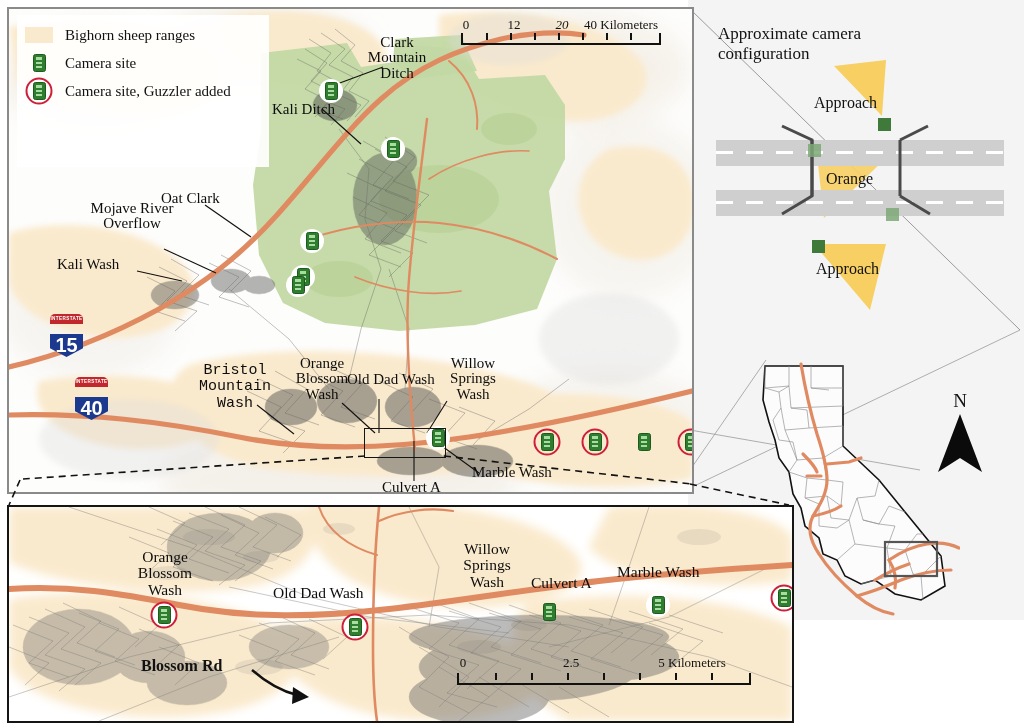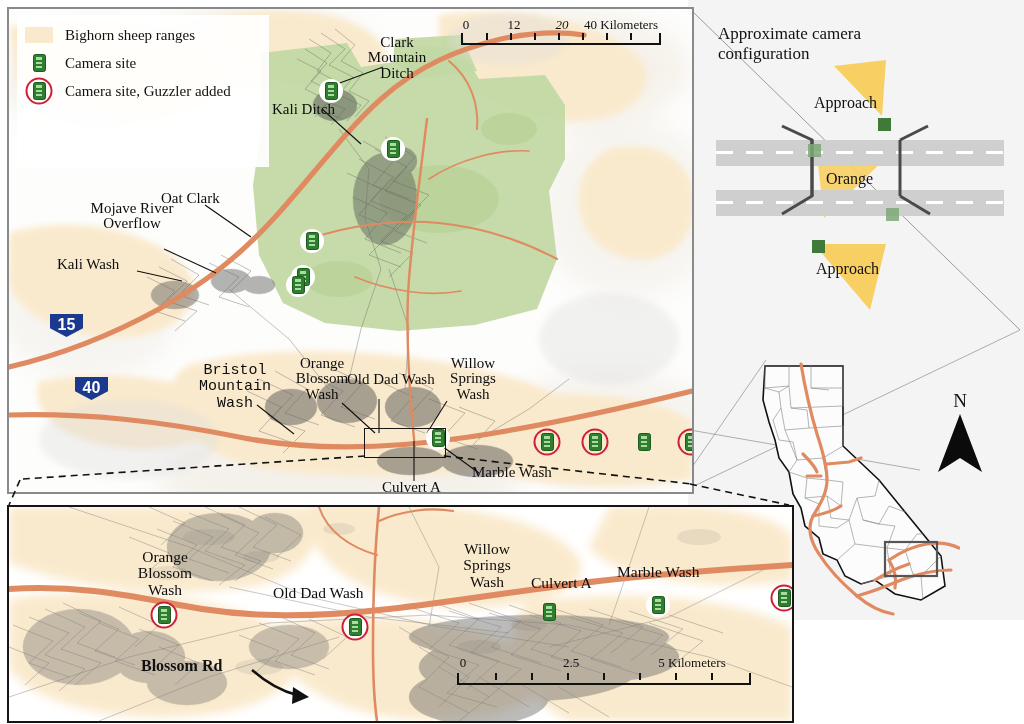--- a/index.html
+++ b/index.html
@@ -49,22 +49,22 @@
   .mlabel{position:absolute;font-size:15px;line-height:1.02;text-align:center;
           color:#0d0d0d;white-space:nowrap;}
   svg.lead{position:absolute;left:0;top:0;overflow:visible;pointer-events:none;}
 
   
   .shield{position:absolute;width:33px;height:31px;}
   .shield .top{position:absolute;left:0;top:0;width:33px;height:10px;
        background:#c1272d;border-radius:5px 5px 0 0;color:#fff;font-size:4.6px;
        letter-spacing:.4px;text-align:center;line-height:9px;
        font-family:"Liberation Sans",sans-serif;font-weight:bold;}
-  .shield .bot{position:absolute;left:0;top:0;width:33px;height:23px;
-       background:#1b3a8f;color:#fff;font-size:16px;font-weight:bold;
+  .shield .bot{position:absolute;left:0;top:20px;width:33px;height:23px;
+       background:#1b3a8f;color:#fff;font-size:20px;font-weight:bold;
        text-align:center;line-height:22px;font-family:"Liberation Sans",sans-serif;
        clip-path:polygon(0 0,100% 0,100% 62%,50% 100%,0 62%);}
   .shield .edge{position:absolute;left:-1.5px;top:-1.5px;width:36px;height:34px;
        background:#fff;border-radius:6px 6px 0 0;z-index:-1;
        clip-path:polygon(0 0,100% 0,100% 64%,50% 100%,0 64%);}
 
   
   #detail-box{position:absolute;left:355px;top:419px;width:80px;height:28px;
               border:1.6px solid #151515;}
 

